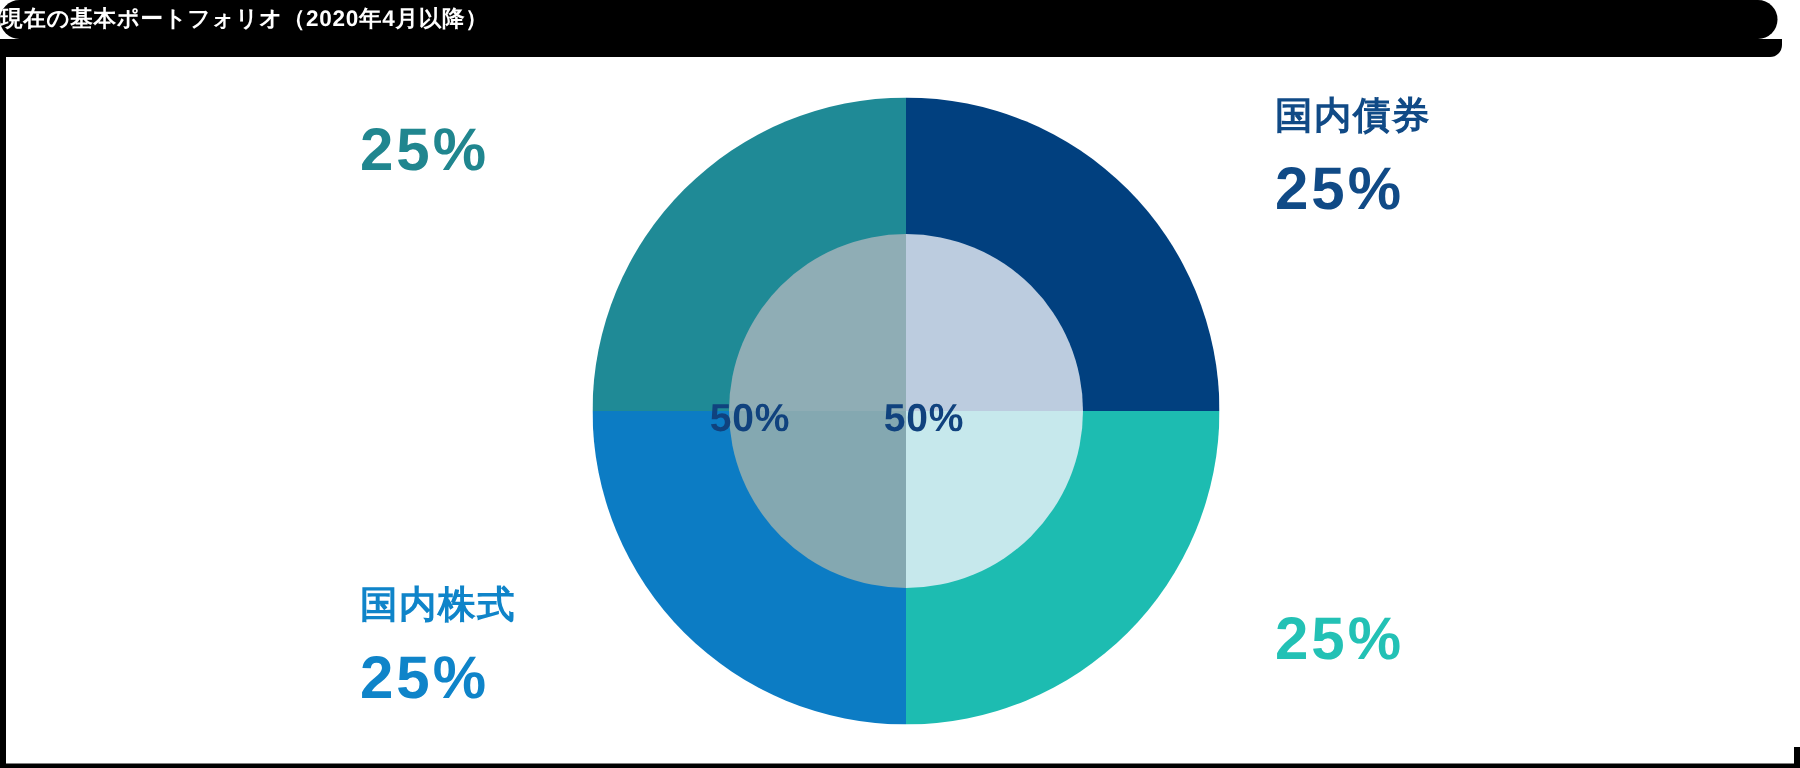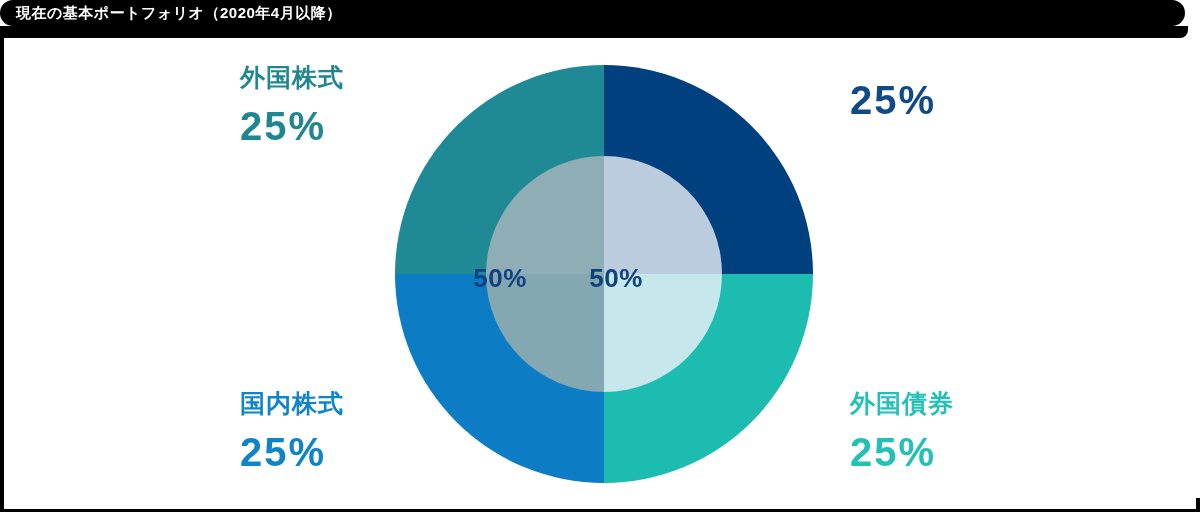--- a/index.html
+++ b/index.html
@@ -30,21 +30,20 @@
     border-radius: 13px;
     display: flex;
     align-items: center;
     overflow: hidden;
   }
   .header-title {
     color: #ffffff;
     font-size: 15px;
     font-weight: bold;
     letter-spacing: 0.5px;
-    padding-left: 16px;
     white-space: nowrap;
     line-height: 1;
     transform: translateY(-1px);
   }
 
   .header-underbar {
     position: absolute;
     left: 0;
     top: 26px;
     width: 1188px;
@@ -143,35 +142,34 @@
   </div>
   <div class="header-underbar"></div>
 
   <div class="edge-left"></div>
   <div class="edge-bottom"></div>
   <div class="edge-right-nub"></div>
 
   <div class="chart-area">
 
     <div class="label-block lbl-tl">
-      <span class="label-name" style="color:#20868f">外国株式</span>
       <span class="label-val" style="color:#20868f">25%</span>
     </div>
 
     <div class="label-block lbl-tr">
+      <span class="label-name" style="color:#104a86">国内債券</span>
       <span class="label-val" style="color:#104a86">25%</span>
     </div>
 
     <div class="label-block lbl-bl">
       <span class="label-name" style="color:#0f84c9">国内株式</span>
       <span class="label-val" style="color:#0f84c9">25%</span>
     </div>
 
     <div class="label-block lbl-br">
-      <span class="label-name" style="color:#23c1b5">外国債券</span>
       <span class="label-val" style="color:#23c1b5">25%</span>
     </div>
 
     <div class="donut-wrap">
       <svg class="donut-svg" viewBox="0 0 418 418">
 
         <path d="M209 209 L209 0 A209 209 0 0 0 0 209 Z" fill="#1f8a96"></path>
         <path d="M209 209 L209 0 A209 209 0 0 1 418 209 Z" fill="#01407f"></path>
         <path d="M209 209 L418 209 A209 209 0 0 1 209 418 Z" fill="#1dbcb1"></path>
         <path d="M209 209 L209 418 A209 209 0 0 1 0 209 Z" fill="#0c7cc4"></path>

